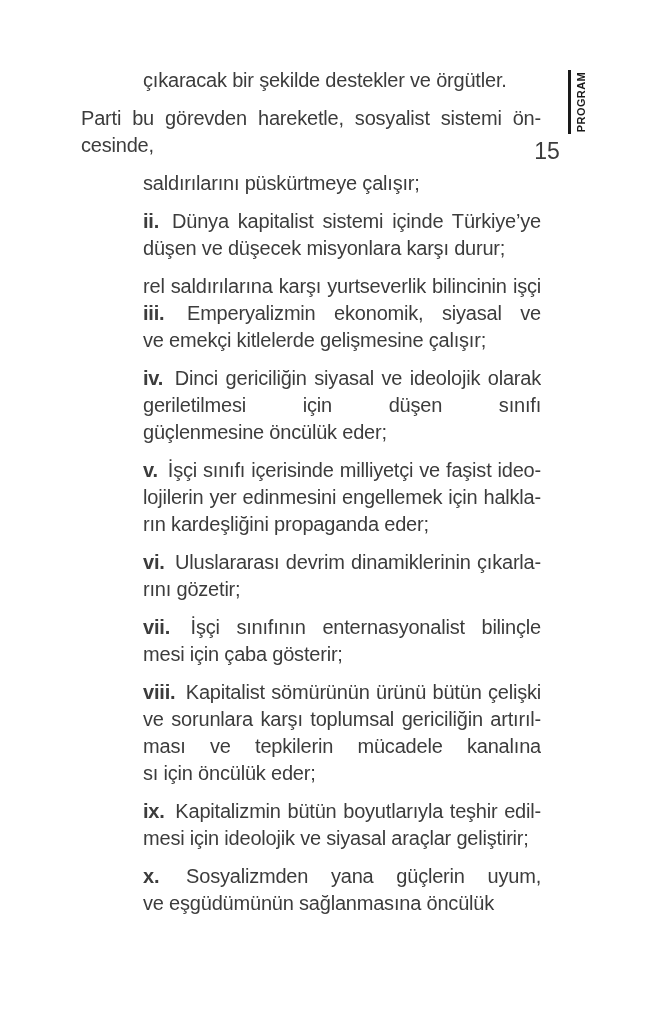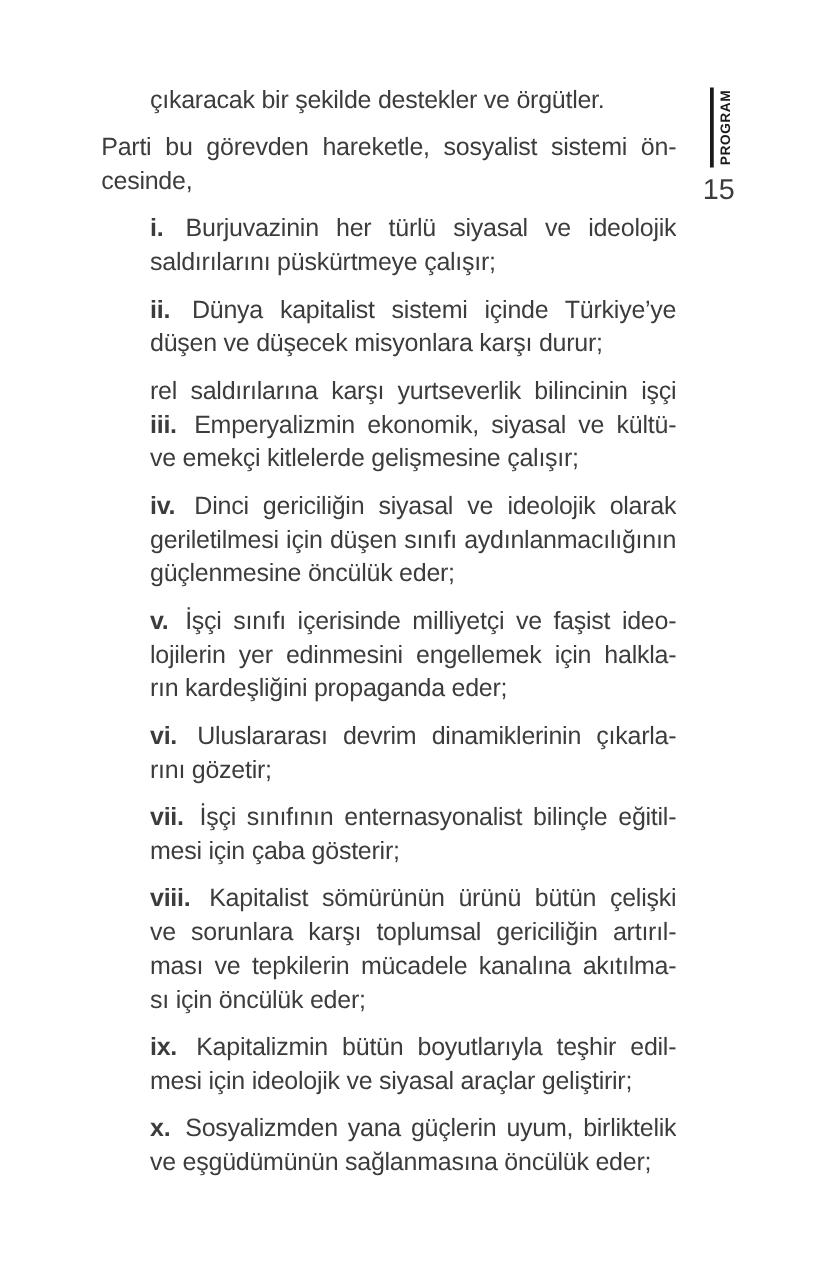--- a/index.html
+++ b/index.html
@@ -15,21 +15,21 @@
   .text-column {
     position: absolute;
     left: 81px;
     top: 67px;
     width: 460px;
     font-size: 20px;
     line-height: 27px;
     letter-spacing: -0.2px;
   }
   .para { margin: 0 0 11px 0; }
-  .para.indent { margin-left: 39px; }
+  .para.indent { margin-left: 62px; }
   .line { height: 27px; overflow: hidden; }
   .line.j { text-align: justify; text-align-last: justify; }
   .line.j::after { content: ""; display: inline-block; width: 100%; height: 0; }
   .marker { font-weight: 700; margin-right: 4px; }
 
   .side-tab { position: absolute; left: 568px; top: 70px; width: 22px; height: 64px; }
   .side-bar {
     position: absolute; left: 0; top: 0;
     width: 3px; height: 64px;
     background: var(--bar, #1a1a1a);
@@ -41,21 +41,21 @@
     transform-origin: 0 0;
     transform: rotate(-90deg) translateX(-64px);
     font-size: 11px;
     font-weight: 700;
     letter-spacing: 0.4px;
     text-align: center;
     color: var(--bar, #1a1a1a);
     white-space: nowrap;
   }
   .page-number {
-    position: absolute; left: 560px; top: 138px;
+    position: absolute; left: 532px; top: 138px;
     width: 30px;
     text-align: center;
     font-size: 23px;
     line-height: 26px;
     color: var(--text, #3c3c3c);
   }
 </style>
 </head>
 <body>
 
@@ -72,21 +72,20 @@
 
   <div class="text-column">
       <div class="para indent">
         <div class="line">çıkaracak bir şekilde destekler ve örgütler.</div>
       </div>
       <div class="para">
         <div class="line j">Parti bu görevden hareketle, sosyalist sistemi ön-</div>
         <div class="line">cesinde,</div>
       </div>
       <div class="para indent">
-        <div class="line j"><span class="marker">i.</span> Burjuvazinin her türlü siyasal ve ideolojik</div>
         <div class="line">saldırılarını püskürtmeye çalışır;</div>
       </div>
       <div class="para indent">
         <div class="line j"><span class="marker">ii.</span> Dünya kapitalist sistemi içinde Türkiye’ye</div>
         <div class="line">düşen ve düşecek misyonlara karşı durur;</div>
       </div>
       <div class="para indent">
         <div class="line j">rel saldırılarına karşı yurtseverlik bilincinin işçi</div>
         <div class="line j"><span class="marker">iii.</span> Emperyalizmin ekonomik, siyasal ve kültü-</div>
         <div class="line">ve emekçi kitlelerde gelişmesine çalışır;</div>

